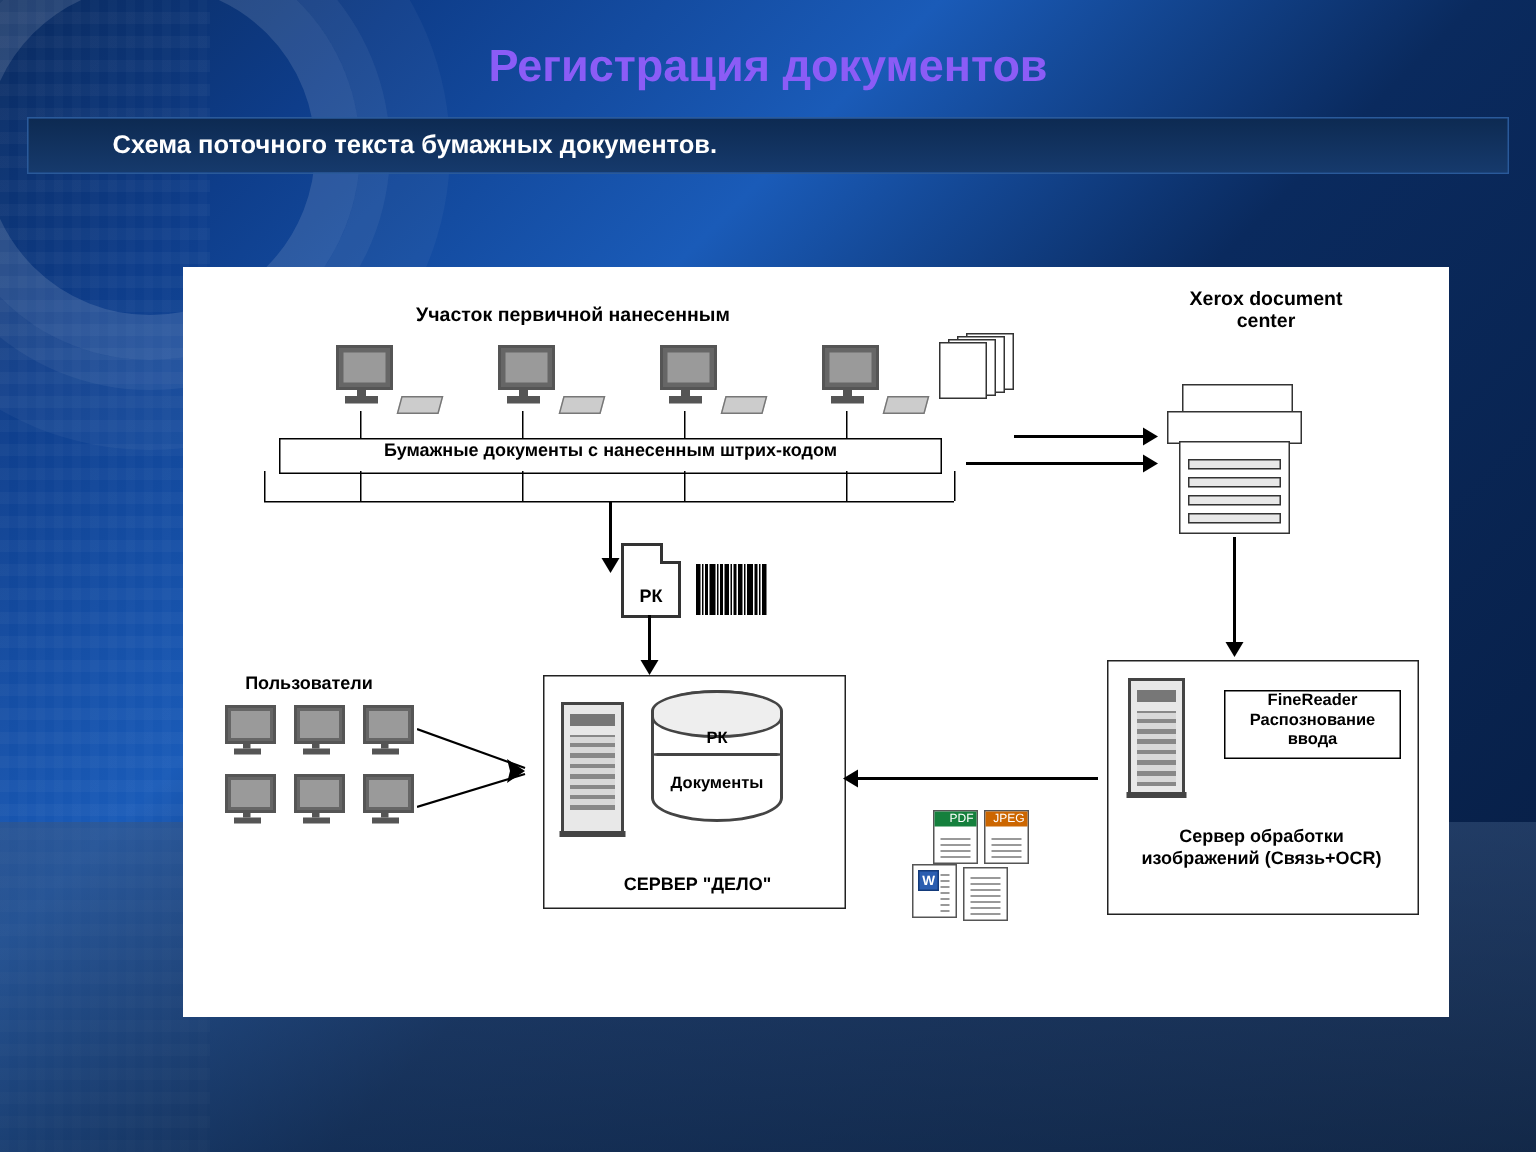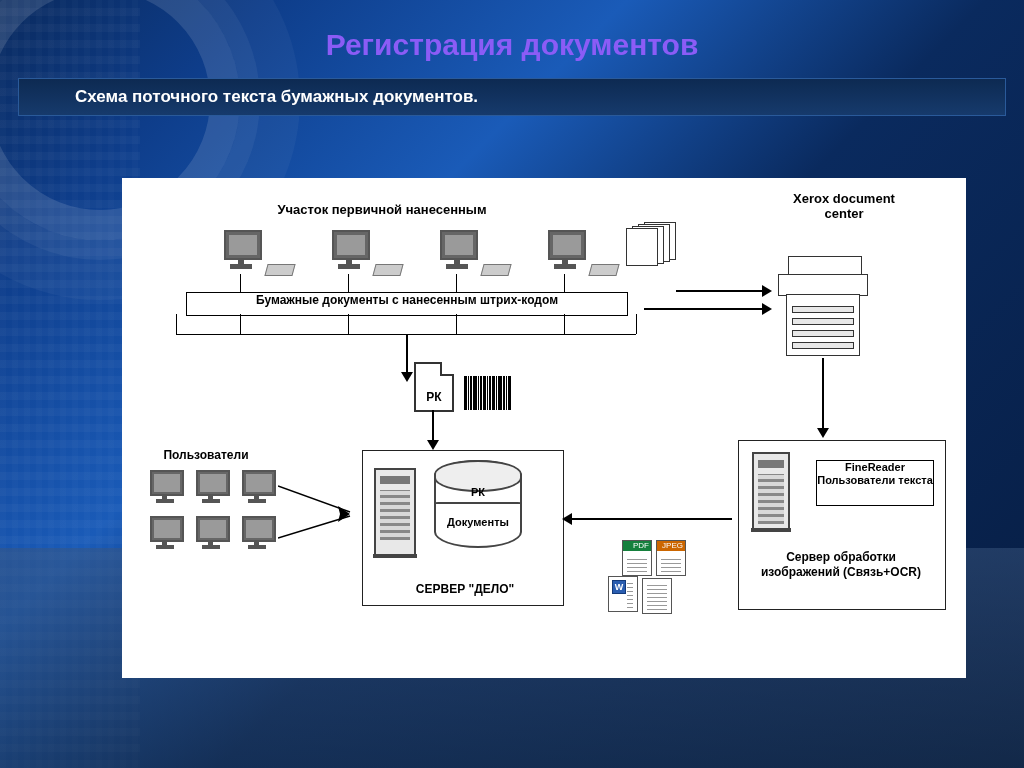--- a/index.html
+++ b/index.html
@@ -254,17 +254,17 @@
     </div>
   <div class="file-icon" style="left:520px;top:400px">
       <div class="lines" style="top:4px"></div>
     </div>
 
   <div class="serverbox" style="left:616px;top:262px;width:206px;height:168px"></div>
   <div class="tower" style="left:630px;top:274px;height:74px;width:34px">
       <div class="ft"></div>
     </div>
   <div class="banner" style="left:694px;top:282px;width:116px;height:44px;font-size:11px;line-height:1.2;font-weight:700">
-    <span>FineReader Пользователи текста</span>
+    <span>FineReader Распознование ввода</span>
   </div>
   <div class="lbl" style="left:626px;top:372px;width:186px;font-size:12px;line-height:1.25">Сервер обработки изображений (Связь+OCR)</div>
 
 </div>
 
 </body></html>

